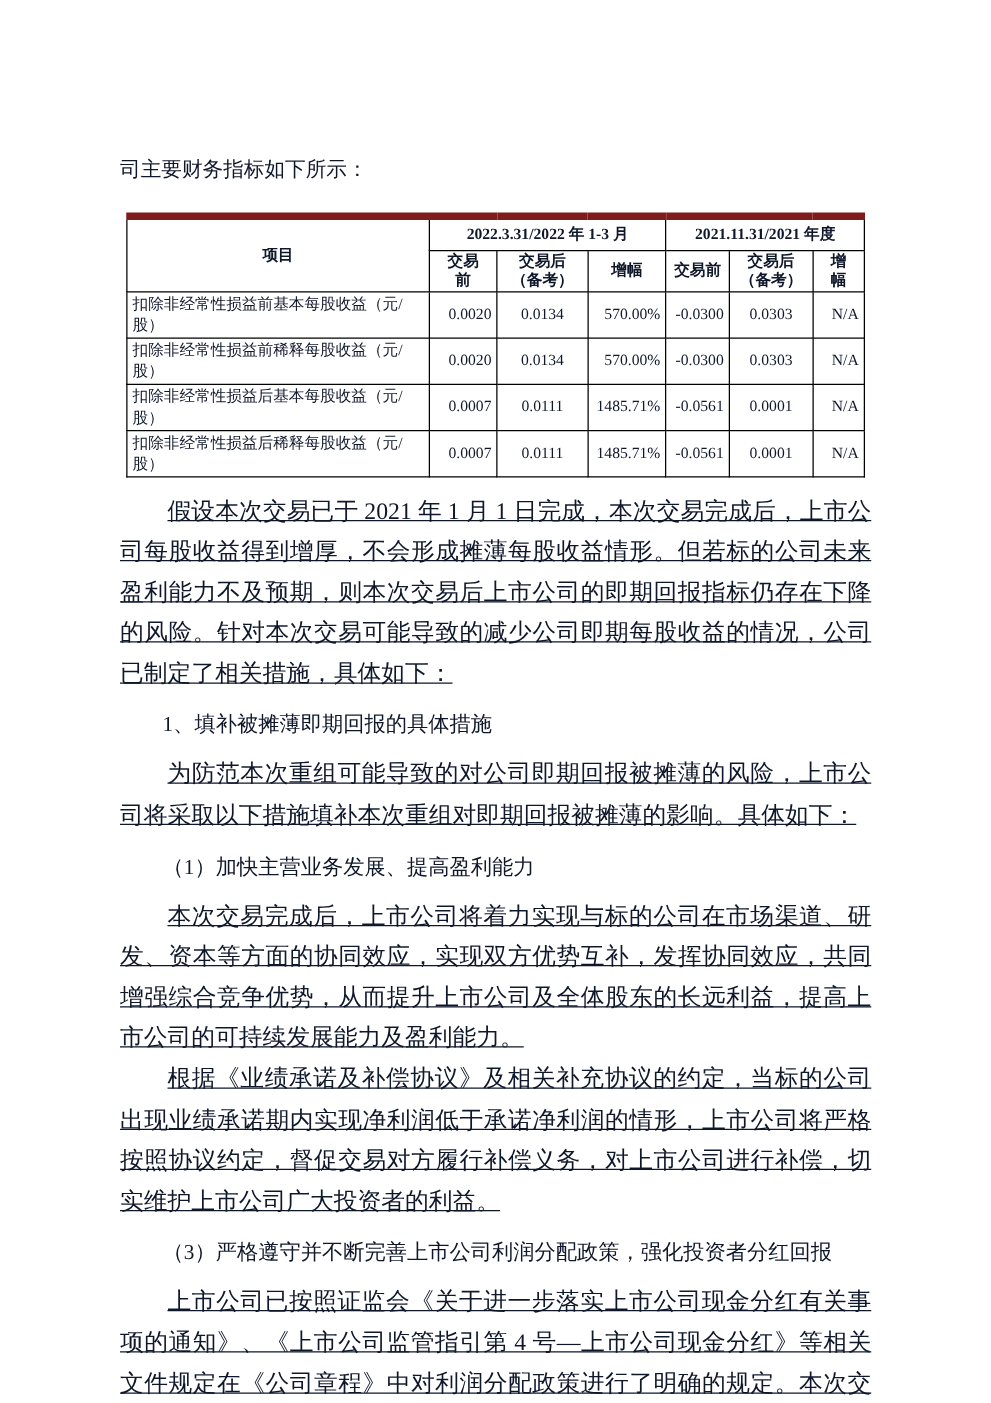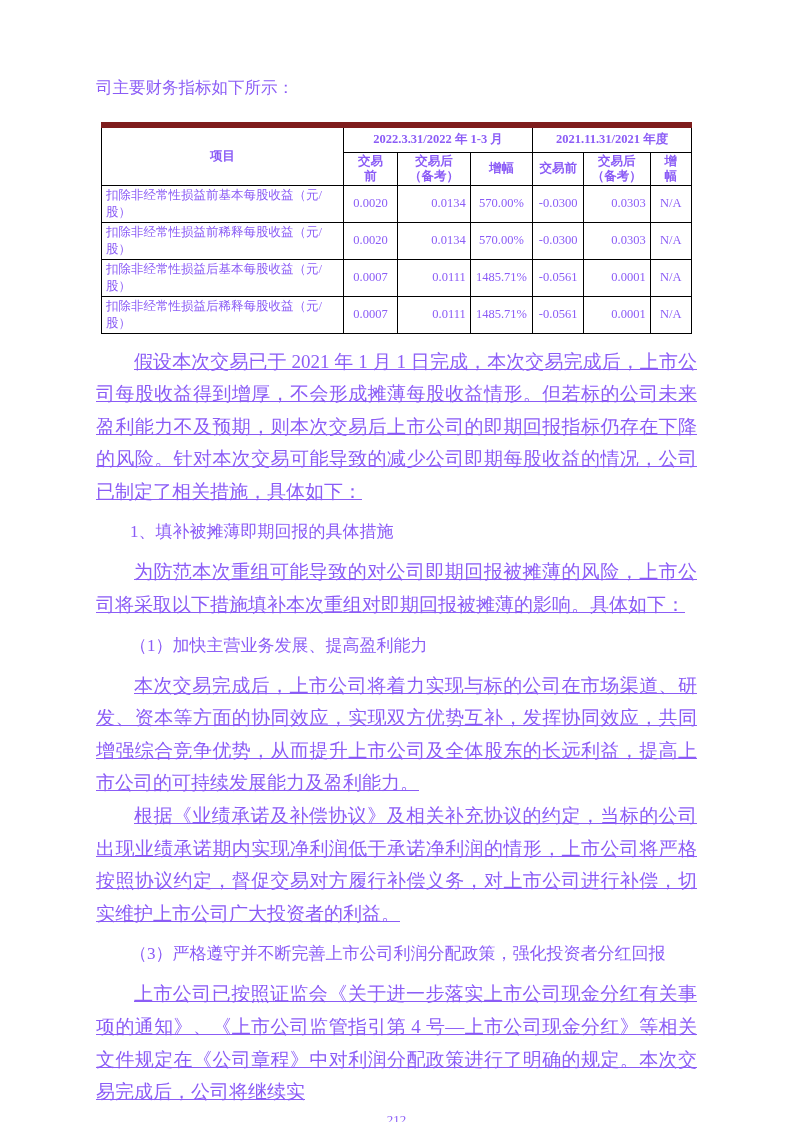--- a/index.html
+++ b/index.html
@@ -3,23 +3,23 @@
 <meta charset="utf-8">
 <style>
   * { margin: 0; padding: 0; box-sizing: border-box; }
   html, body { background: #ffffff; }
   .page {
     position: relative;
     width: 793px;
     height: 1122px;
     margin: 0 auto;
     background: #ffffff;
-    color: #8b5cf6;
+    color: #0f172a;
     font-family: "Liberation Serif", "DejaVu Serif", serif;
-    padding: 72px 96px 0 96px;
+    padding: 120px 96px 0 96px;
     overflow: hidden;
   }
   .body-line {
     font-size: 16.5px;
     line-height: 32px;
     text-align: justify;
   }
   .para {
     font-size: 19px;
     line-height: 32.6px;
@@ -47,22 +47,22 @@
     border: 1px solid #000000;
     font-size: 12.5px;
     padding: 1px 4px;
     vertical-align: middle;
   }
   table.fin-table thead tr.group-row th { border-top: 6px solid #7f1d1d; }
   table.fin-table th { font-weight: bold; text-align: center; }
   .th-sub { white-space: pre-line; line-height: 15px; height: 33px; font-size: 13px; }
   .group-row th { height: 27px; font-size: 13px; }
   td.row-label { text-align: left; padding-left: 7px; font-size: 12.5px; height: 22px; }
-  td.val-c { text-align: center; font-size: 13px; }
-  td.val-r { text-align: right; padding-right: 9px; font-size: 13px; }
+  td.val-c { text-align: right; font-size: 13px; }
+  td.val-r { text-align: center; padding-right: 9px; font-size: 13px; }
 
   .page-number {
     text-align: center;
     font-size: 13px;
     margin-top: 3px;
   }
 </style>
 </head>
 <body>
 

